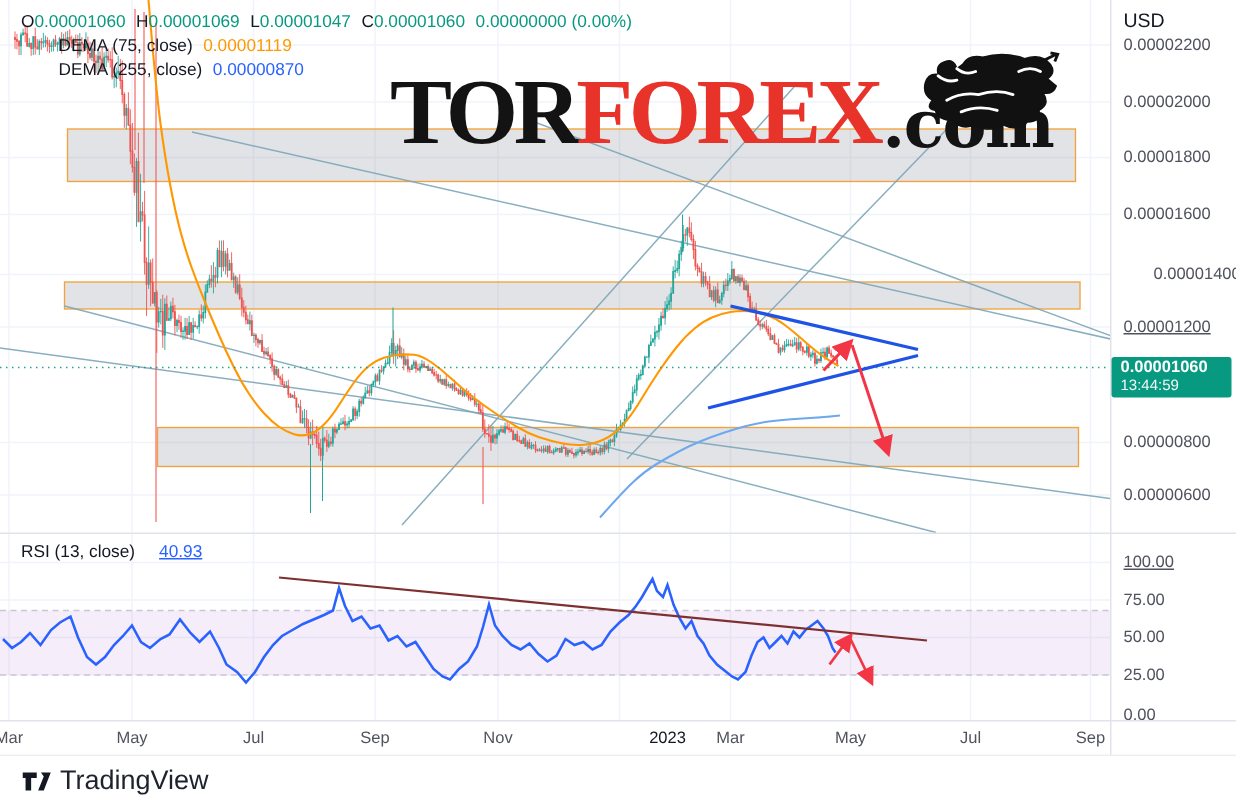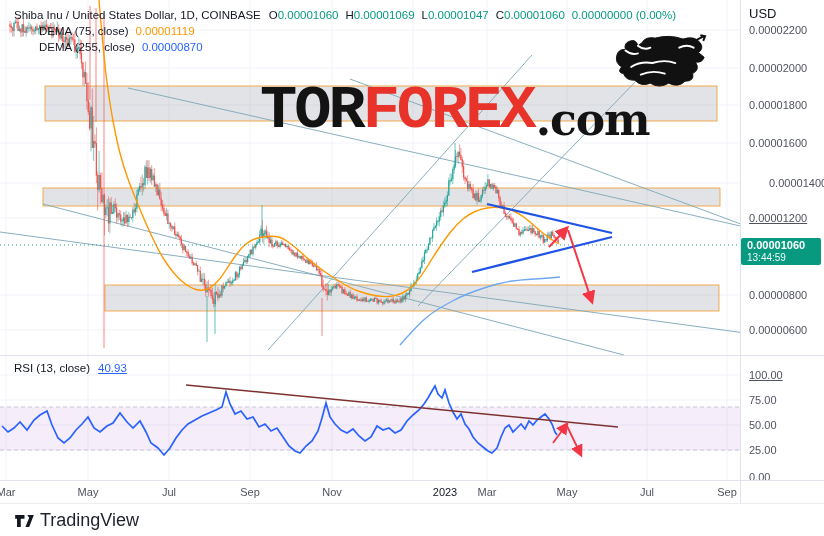--- a/index.html
+++ b/index.html
@@ -12,25 +12,25 @@
   .lrow{display:flex;align-items:center;height:16px;font-size:11.5px;color:#131722;white-space:nowrap;}
   .lrow .t{margin-right:8px;}
   .pair{margin-right:7px;}
   .pair b{font-weight:400;color:#131722;}
   .pair i{font-style:normal;color:#089981;}
   .chg{color:#089981;}
   .ind-label{margin-right:7px;margin-left:25px;}
   .v75{color:#ff9800;}
   .v255{color:#2962ff;}
   #rsi-legend{position:absolute;left:14px;top:362px;z-index:30;display:flex;font-size:11.5px;color:#131722;}
-  #rsi-legend .val{color:#2962ff;margin-left:8px;text-decoration:underline;}
+  #rsi-legend .val{color:#2962ff;margin-left:16px;text-decoration:underline;}
   
   #watermark{position:absolute;left:260px;top:44px;z-index:20;display:flex;align-items:flex-end;
              line-height:1;user-select:none;}
-  #wm-part1,#wm-part2{font-size:62px;font-weight:900;letter-spacing:-3px;font-family:Liberation Mono, monospace;margin-top:36px;}
+  #wm-part1,#wm-part2{font-size:62px;font-weight:900;letter-spacing:-3px;font-family:Liberation Serif, serif;}
   #wm-part1{color:#131313;}
   #wm-part2{color:#e8332a;}
   #wm-part3{font-size:44px;font-weight:700;color:#131313;font-family:"DejaVu Serif",serif;letter-spacing:-1px;margin-left:2px;}
   #bull{position:absolute;left:352px;top:-10px;}
   
   .axis-label{position:absolute;font-size:11px;color:#50535e;white-space:nowrap;}
   #usd-label{position:absolute;left:749px;top:6px;font-size:13px;color:#131722;z-index:5;}
   #price-badge{position:absolute;left:741px;top:238px;width:80px;height:27px;background:#089981;
                border-radius:2px;color:#fff;z-index:6;padding:1px 0 0 6px;box-sizing:border-box;}
   #price-badge .p{font-size:11px;font-weight:700;line-height:13px;}
@@ -126,21 +126,20 @@
       <span id="wm-part3">.com</span>
     <svg id="bull" width="96" height="60" viewBox="0 0 100 62">
       <path d="M10 34 Q3 30 5 22 Q7 15 14 16 Q12 9 19 7 Q25 5 27 12 L31 9 Q35 2 45 4 Q60 0 74 5 Q86 1 92 9 Q96 15 90 19 L96 24 Q94 30 87 29 Q92 37 84 41 Q86 49 76 49 Q69 56 59 51 Q49 57 40 51 Q30 55 24 48 Q14 48 12 41 Q5 40 10 34 Z" fill="#111" stroke="#111" stroke-width="1"></path>
       <path d="M14 17 Q20 22 27 20 M27 12 Q33 17 40 14 M20 34 Q30 28 42 30 Q55 26 66 30 M30 42 Q42 37 55 41 M70 14 Q78 10 85 14" stroke="#fff" stroke-width="2" fill="none" stroke-linecap="round"></path>
       <path d="M84 8 L96 2 M92 1 L97 2 L95 7" stroke="#111" stroke-width="2" fill="none"></path>
     </svg>
   </div>
 
   <div class="legend">
     <div class="lrow">
-      <span class="t">Shiba Inu / United States Dollar, 1D, COINBASE</span>
       <span class="pair"><b>O</b><i>0.00001060</i></span>
       <span class="pair"><b>H</b><i>0.00001069</i></span>
       <span class="pair"><b>L</b><i>0.00001047</i></span>
       <span class="pair"><b>C</b><i>0.00001060</i></span>
       <span class="chg">0.00000000 (0.00%)</span>
     </div>
     <div class="lrow">
       <span class="ind-label">DEMA (75, close)</span>
       <span class="v75">0.00001119</span>
     </div>

